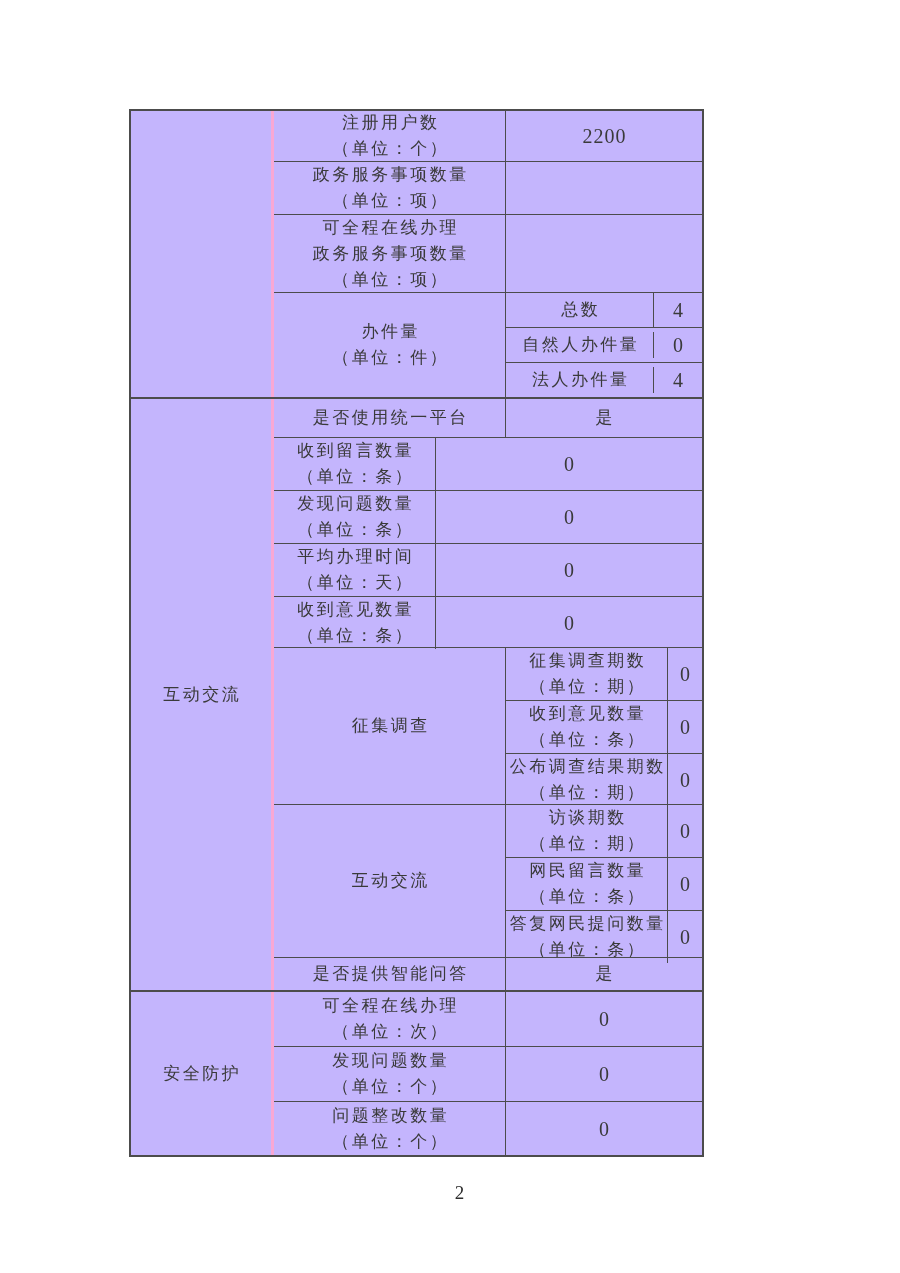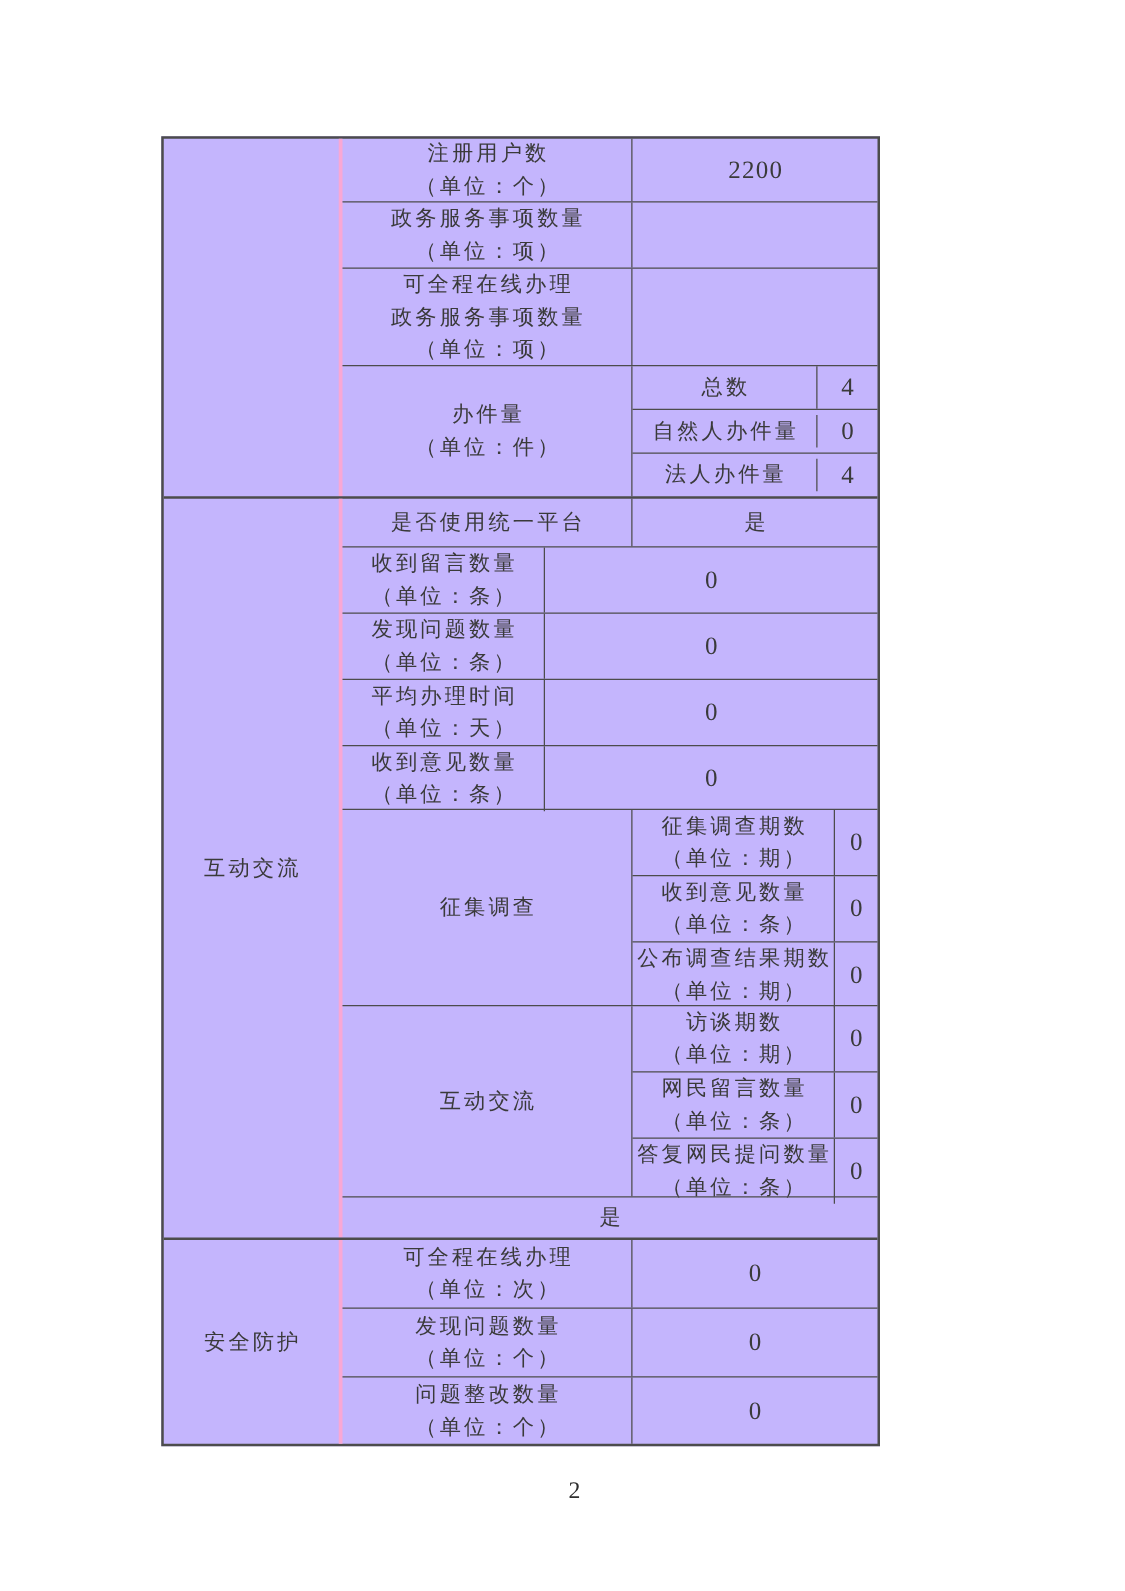--- a/index.html
+++ b/index.html
@@ -274,20 +274,23 @@
                 <span class="line">（单位：条）</span>
               </div>
               <div class="col4 cell">
                 <span class="num">0</span>
               </div>
             </div>
           </div>
         </div>
 
         <div class="row" style="height:33px">
+          <div class="col2 cell">
+            <span class="line">是否提供智能问答</span>
+          </div>
           <div class="col34 cell">
             <span class="line">是</span>
           </div>
         </div>
 
       </div>
     </div>
 
     <div class="section">
       <div class="col1 cell">

